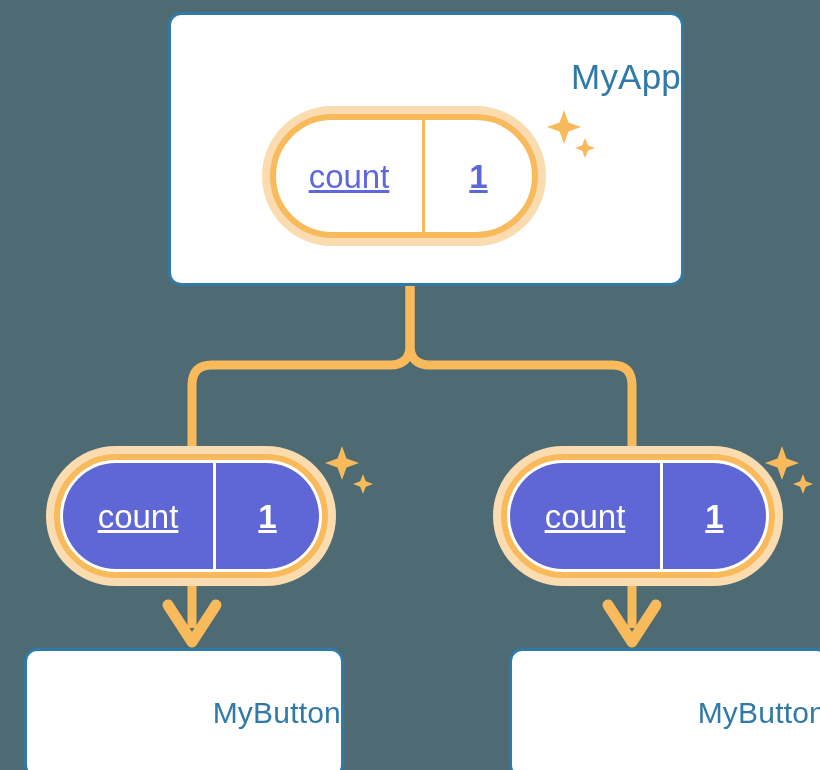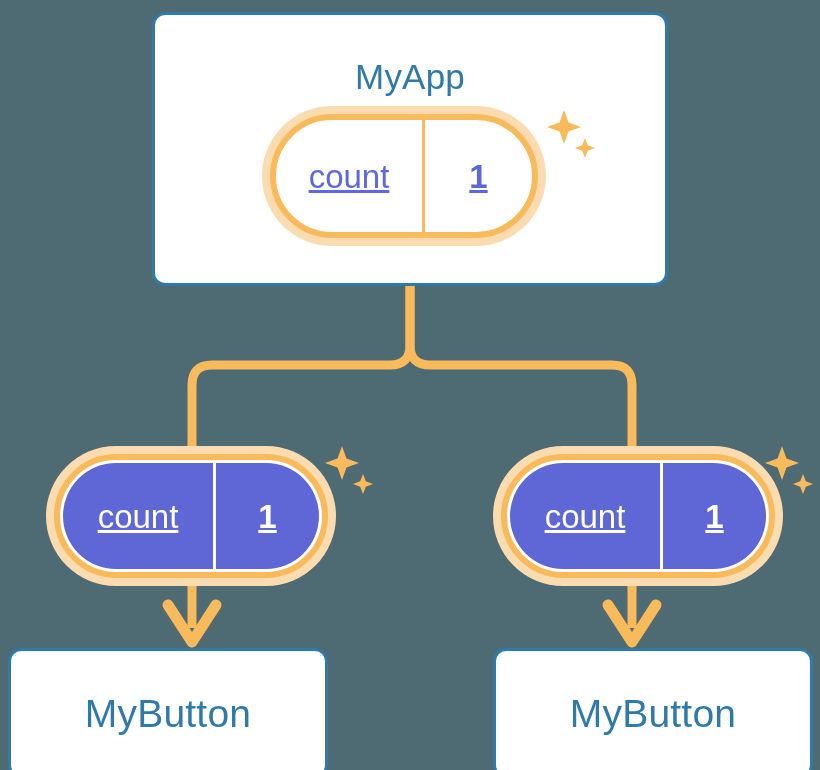--- a/index.html
+++ b/index.html
@@ -32,21 +32,22 @@
 
   
   .card {
     position: absolute;
     background: #ffffff;
     border: 3px solid #2f7aa8;
     border-radius: 13px;
     box-sizing: border-box;
     display: flex;
     align-items: flex-start;
-    justify-content: center;
+    justify-content: flex-end;
+    margin-left: 16px;
   }
   .card-title {
     color: #2f7aa8;
     font-size: 34px;
     line-height: 1;
     letter-spacing: 0.2px;
     white-space: nowrap;
   }
 
   #card-myapp {
@@ -58,21 +59,21 @@
   #card-myapp .card-title {
     margin-top: 44px;
     font-size: 35px;
   }
 
   .card-mybutton {
     align-items: center;
   }
   .card-mybutton .card-title {
     margin-top: 0;
-    font-size: 39px;
+    font-size: 30px;
   }
   #card-mybutton-left {
     left: 8px;
     top: 648px;
     width: 320px;
     height: 130px;
   }
   #card-mybutton-right {
     left: 493px;
     top: 648px;

